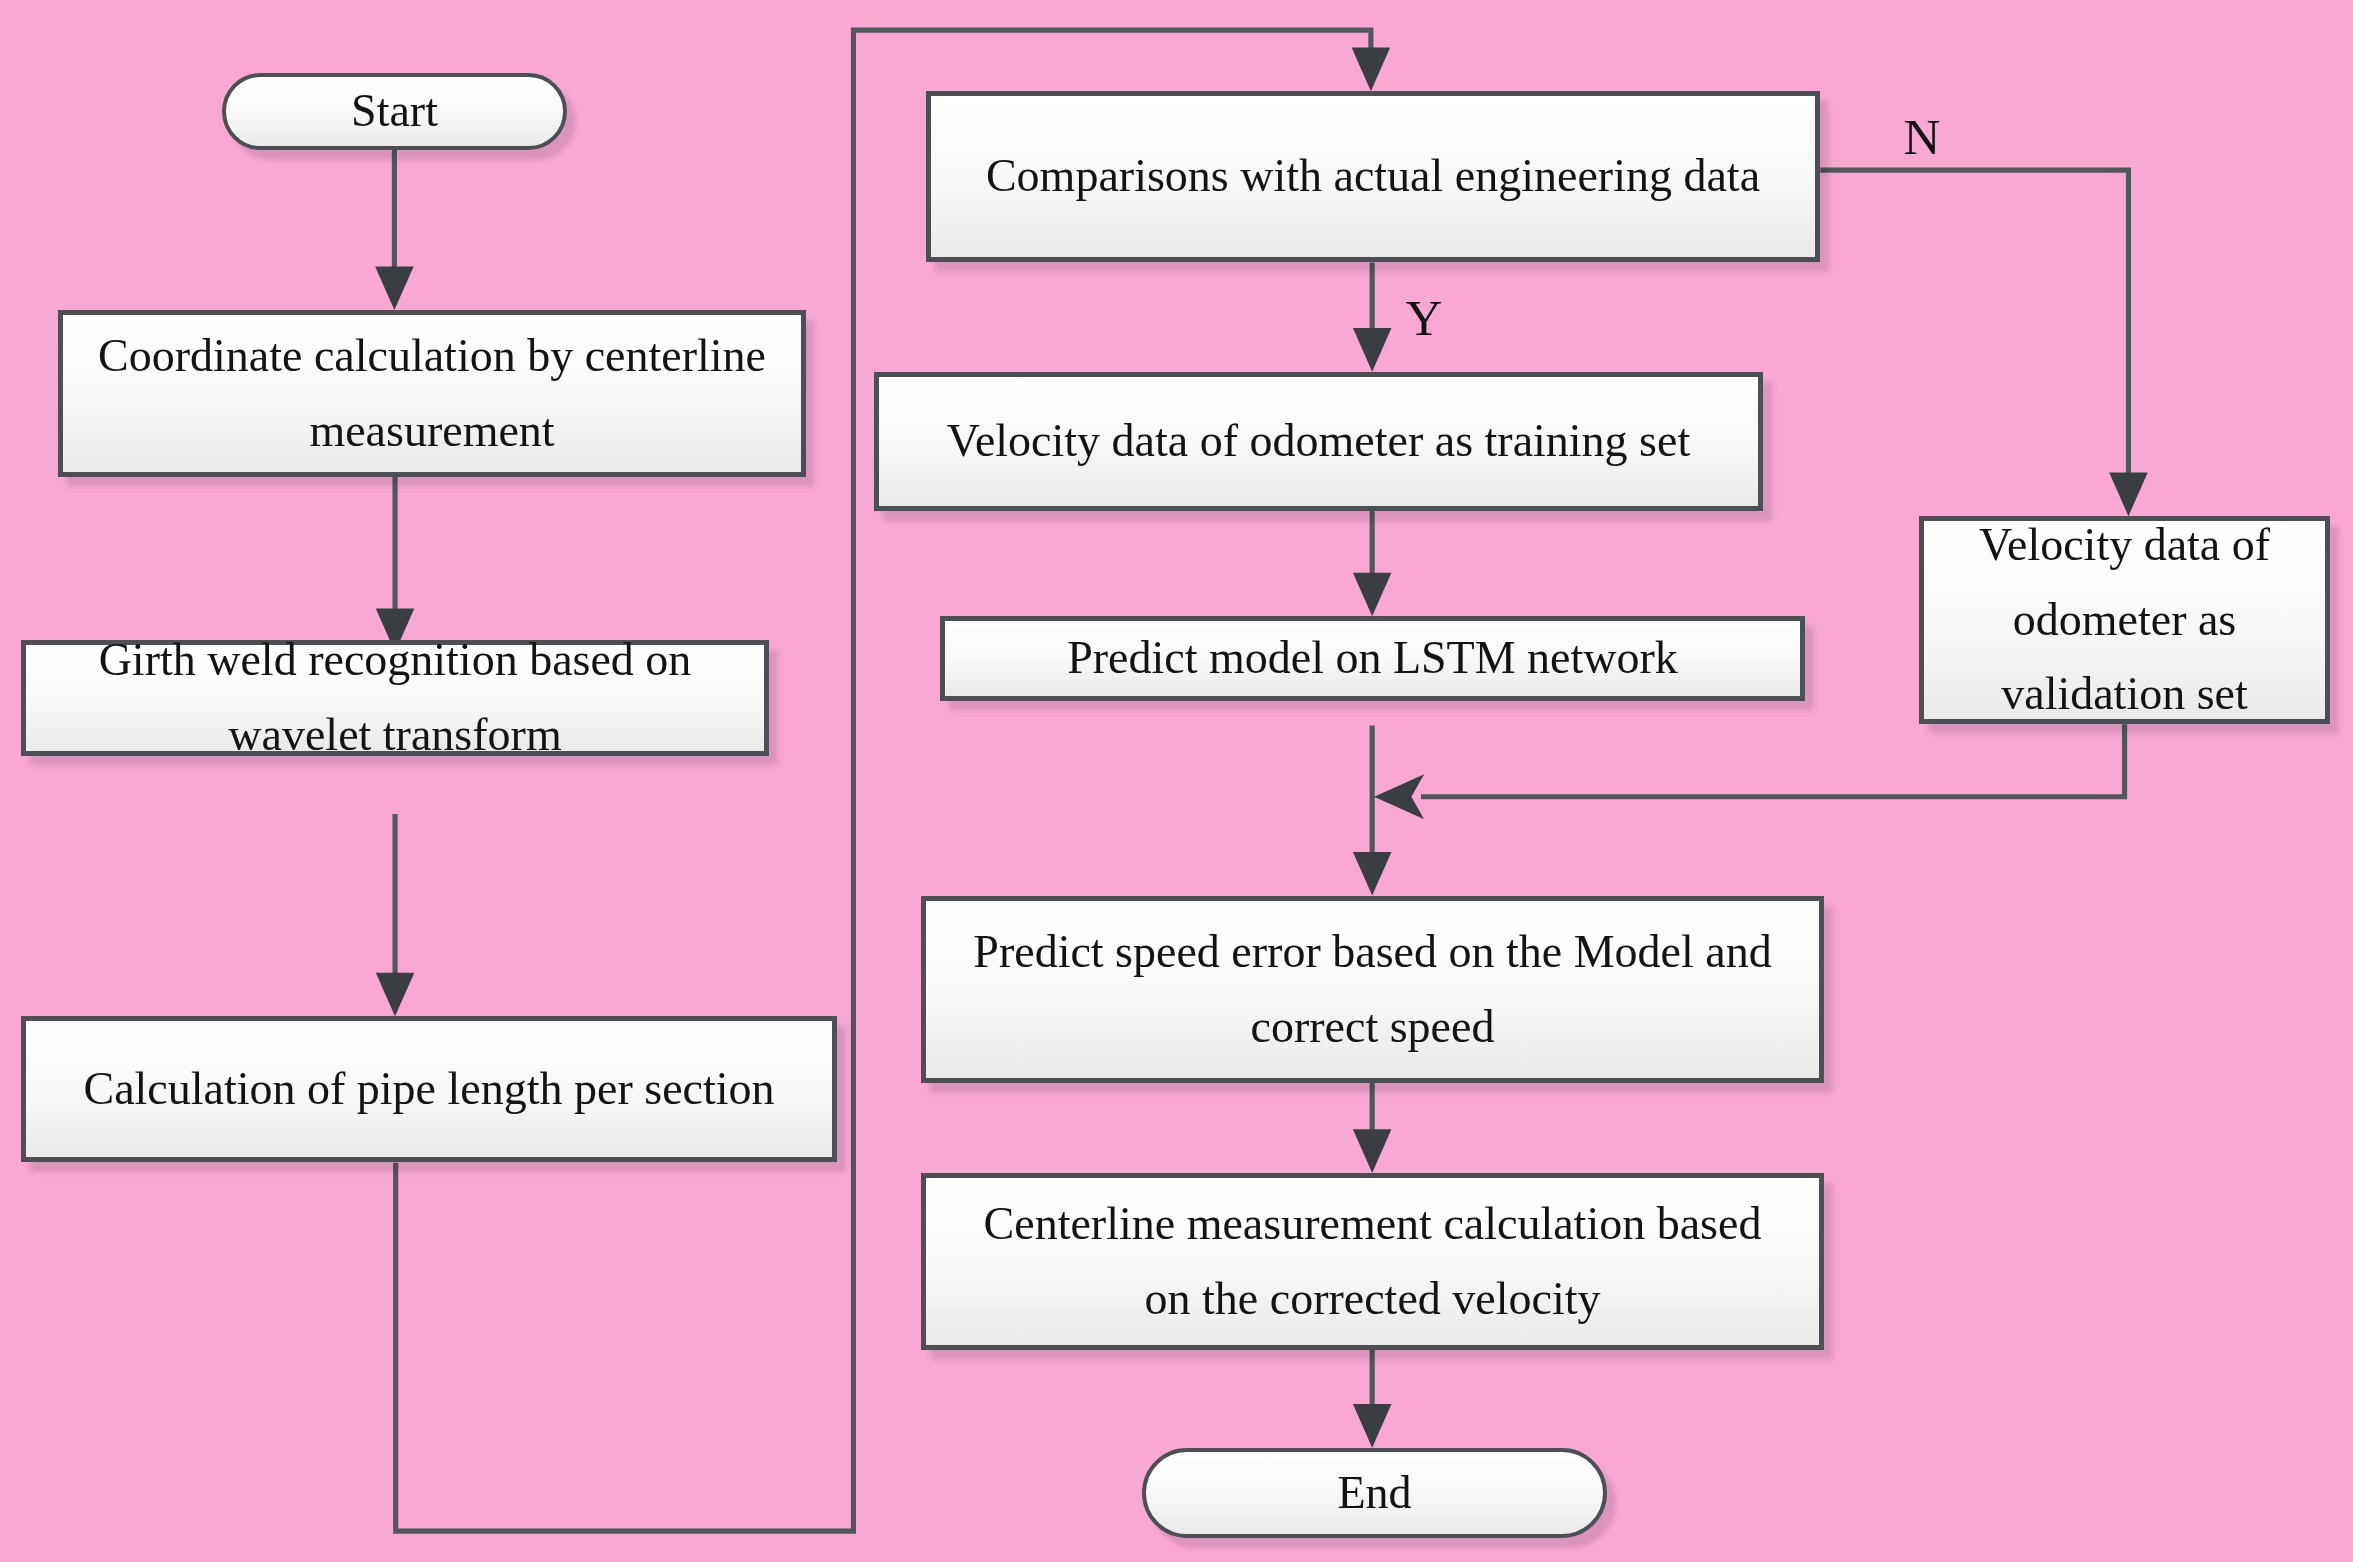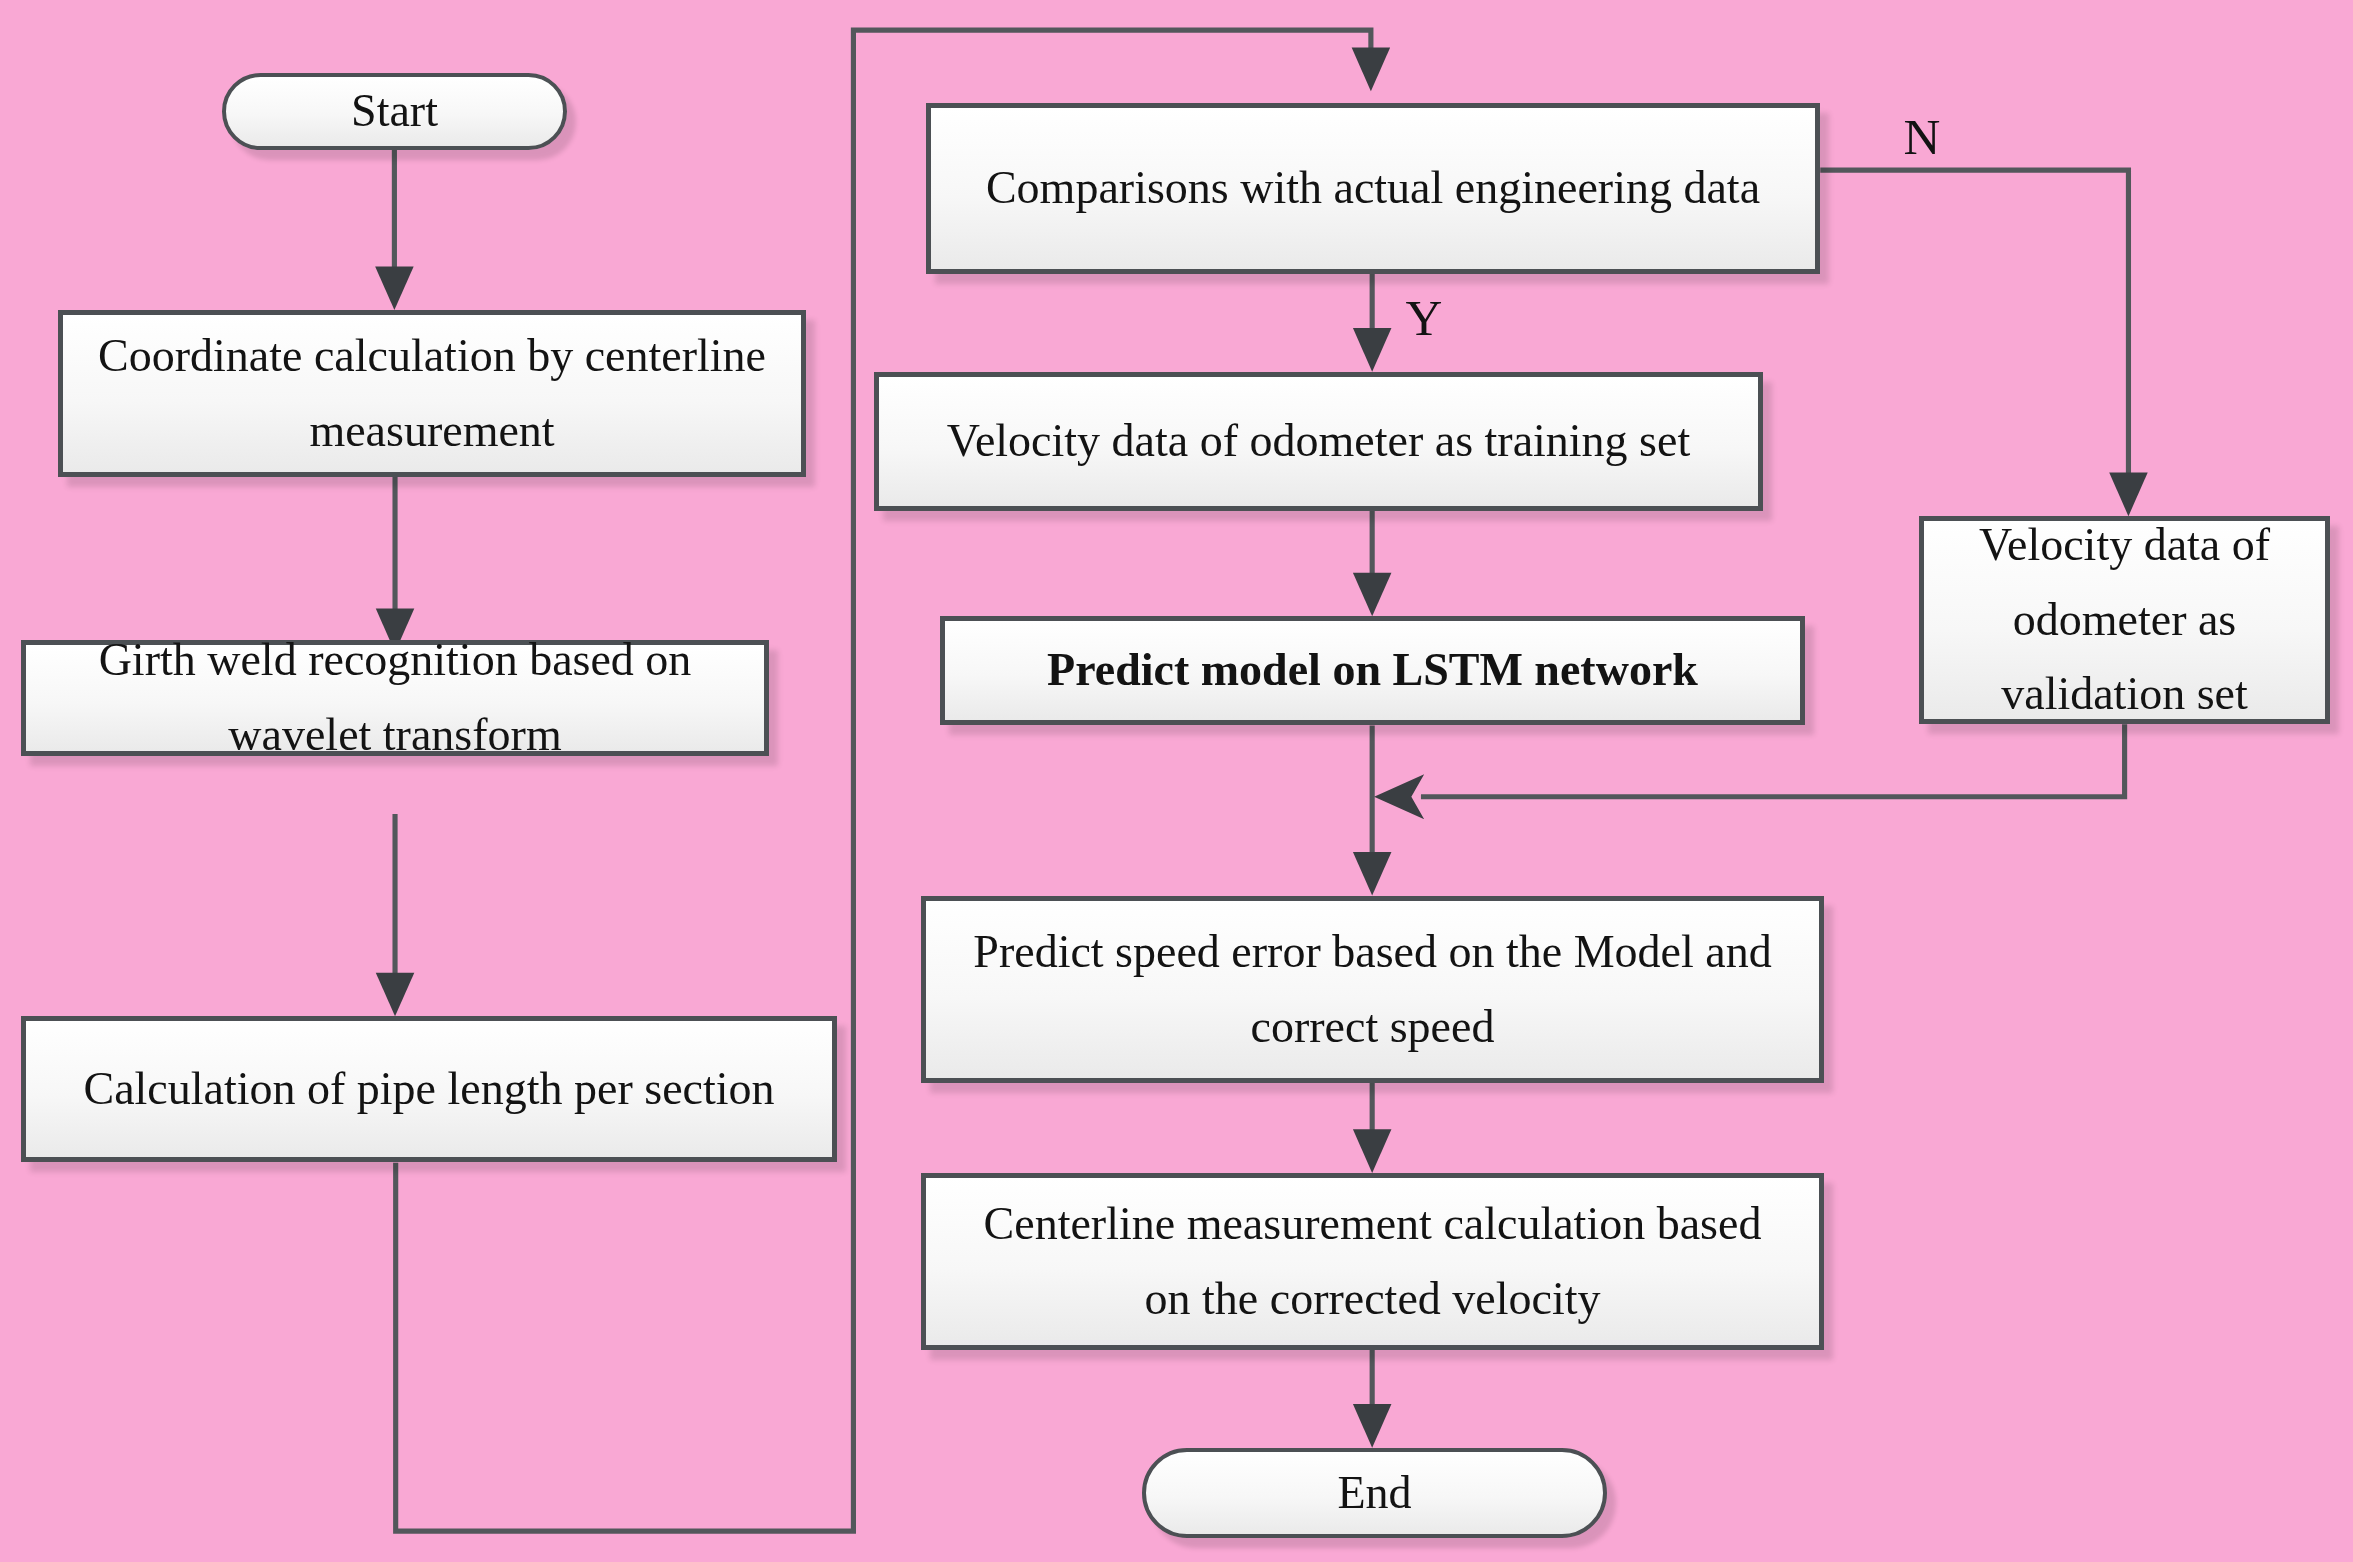--- a/index.html
+++ b/index.html
@@ -108,29 +108,29 @@
   </div>
 
   <div class="node" style="left:21px; top:640px; width:748px; height:116px;">
     <span>Girth weld recognition based on wavelet transform</span>
   </div>
 
   <div class="node" style="left:21px; top:1016px; width:816px; height:146px;">
     <span>Calculation of pipe length per section</span>
   </div>
 
-  <div class="node" style="left:926px; top:103px; width:894px; height:171px;">
+  <div class="node" style="left:926px; top:91px; width:894px; height:171px;">
     <span>Comparisons with actual engineering data</span>
   </div>
 
   <div class="node" style="left:874px; top:372px; width:889px; height:139px;">
     <span>Velocity data of odometer as training set</span>
   </div>
 
-  <div class="node" style="left:940px; top:616px; width:865px; height:109px;font-weight:bold;">
+  <div class="node" style="left:940px; top:616px; width:865px; height:85px;">
     <span>Predict model on LSTM network</span>
   </div>
 
   <div class="node" style="left:1919px; top:516px; width:411px; height:208px; padding:0 19px;">
     <span>Velocity data of odometer as validation set</span>
   </div>
 
   <div class="node" style="left:921px; top:896px; width:903px; height:187px;">
     <span>Predict speed error based on the Model and correct speed</span>
   </div>

